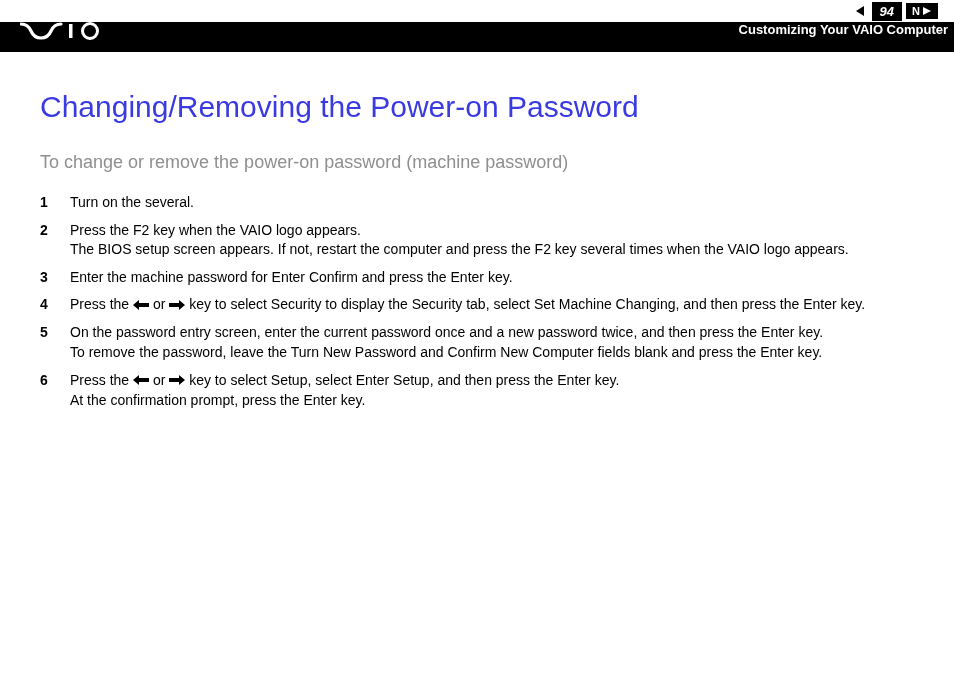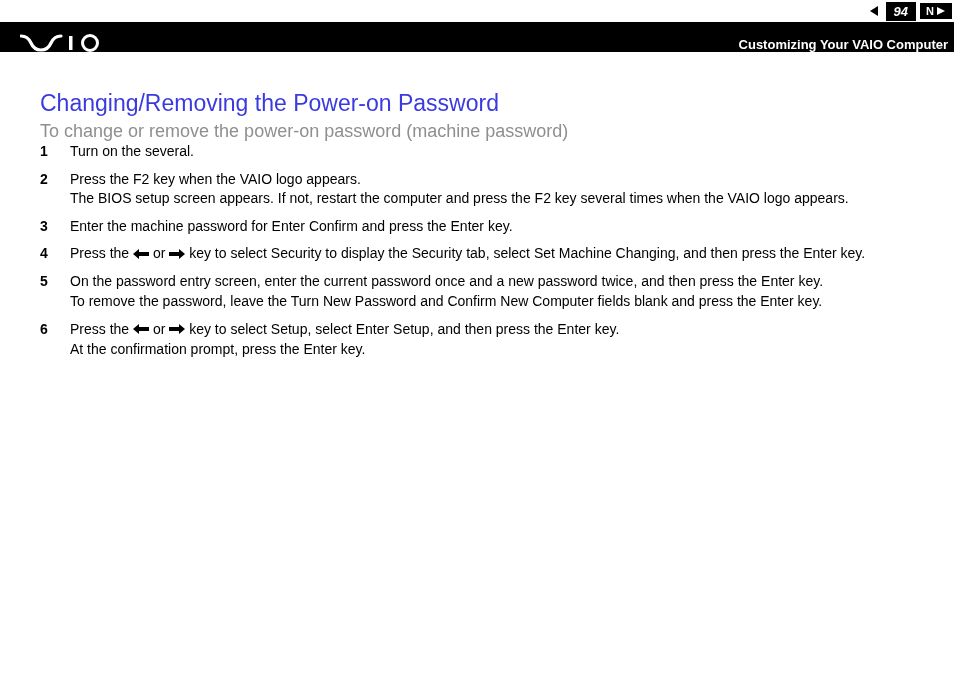--- a/index.html
+++ b/index.html
@@ -11,21 +11,21 @@
       position: relative;
     }
     .top-bar {
       position: absolute;
       top: 0;
       right: 0;
       height: 22px;
       display: flex;
       align-items: center;
       gap: 4px;
-      padding-right: 2px;
+      padding-right: 16px;
     }
     .nav-arrow {
       display: inline-flex;
       align-items: center;
       justify-content: center;
     }
     .nav-arrow svg { display: block; }
     .page-num-box {
       background: #000;
       color: #fff;
@@ -45,49 +45,49 @@
       gap: 2px;
     }
     .header-black {
       position: absolute;
       top: 22px;
       left: 0;
       right: 0;
       height: 30px;
       background: #000;
       display: flex;
-      align-items: flex-end;
+      align-items: flex-start;
       justify-content: space-between;
       padding: 0 6px 0 20px;
     }
     .vaio-logo {
       height: 18px;
     }
     .header-title {
       color: #fff;
       font-weight: bold;
       font-size: 13px;
     }
     .content {
       position: absolute;
       top: 90px;
       left: 40px;
       right: 40px;
     }
     .main-heading {
       color: #3a3ae0;
-      font-size: 23px;
+      font-size: 30px;
       font-weight: normal;
-      margin-bottom: 4px;
+      margin-bottom: 28px;
     }
     .sub-heading {
       color: #8f8f8f;
       font-size: 18px;
       font-weight: normal;
-      margin-bottom: 0;
+      margin-bottom: 20px;
     }
     .step {
       display: flex;
       margin-bottom: 8px;
       font-size: 14px;
       line-height: 1.4;
       color: #000;
     }
     .step-num {
       font-weight: bold;

